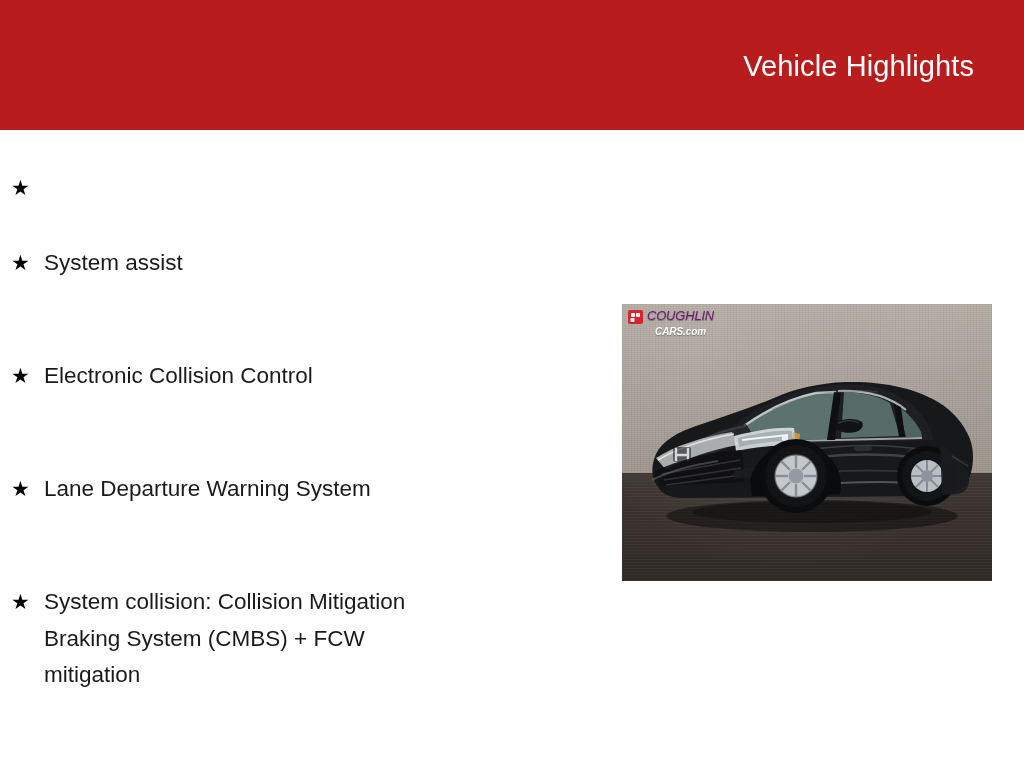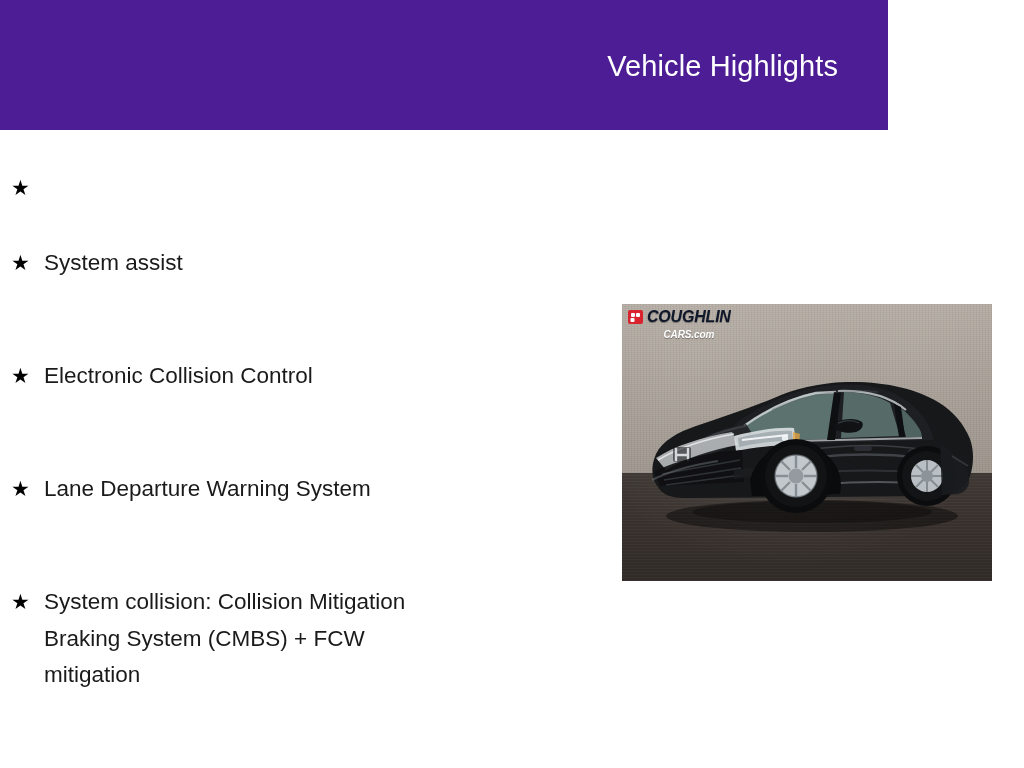--- a/index.html
+++ b/index.html
@@ -15,23 +15,23 @@
     font-family: "Liberation Sans", sans-serif;
     color: #000000;
     position: relative;
   }
 
   
   .header-bar {
     position: absolute;
     left: 0;
     top: 0;
-    width: 888px;
+    width: 1024px;
     height: 130px;
-    background: #4c1d95;
+    background: #b91c1c;
   }
   .header-title {
     position: absolute;
     right: 50px;
     top: 48px;
     font-size: 29px;
     line-height: 36px;
     color: #ffffff;
     font-weight: 400;
     white-space: nowrap;
@@ -167,24 +167,24 @@
     top: 3px;
     width: 4px;
     height: 4px;
     background: #ffffff;
     border-radius: 1px;
     box-shadow: -5.5px 5px 0 0 #ffffff;
   }
   .dealer-text { line-height: 1; }
   .dealer-name {
     display: block;
-    font-size: 16px;
-    font-weight: bold;
+    font-size: 13px;
+    font-weight: normal;
     font-style: italic;
-    color: #0f172a;
+    color: #701a75;
     letter-spacing: -0.2px;
     text-shadow: 0 1px 1px rgba(0,0,0,0.35);
   }
   .dealer-sub {
     display: block;
     font-size: 10px;
     font-weight: bold;
     font-style: italic;
     color: #ffffff;
     letter-spacing: -0.1px;

